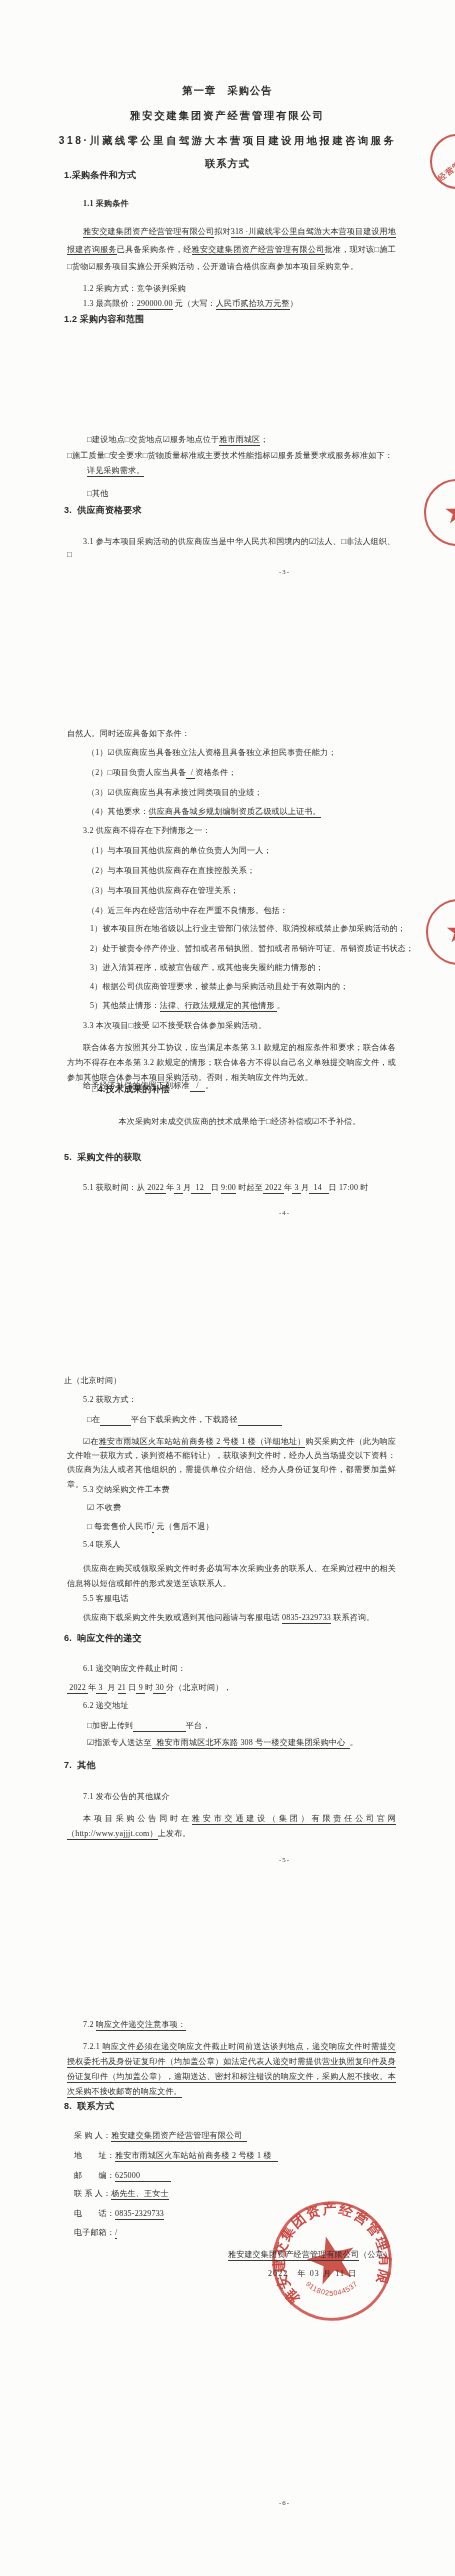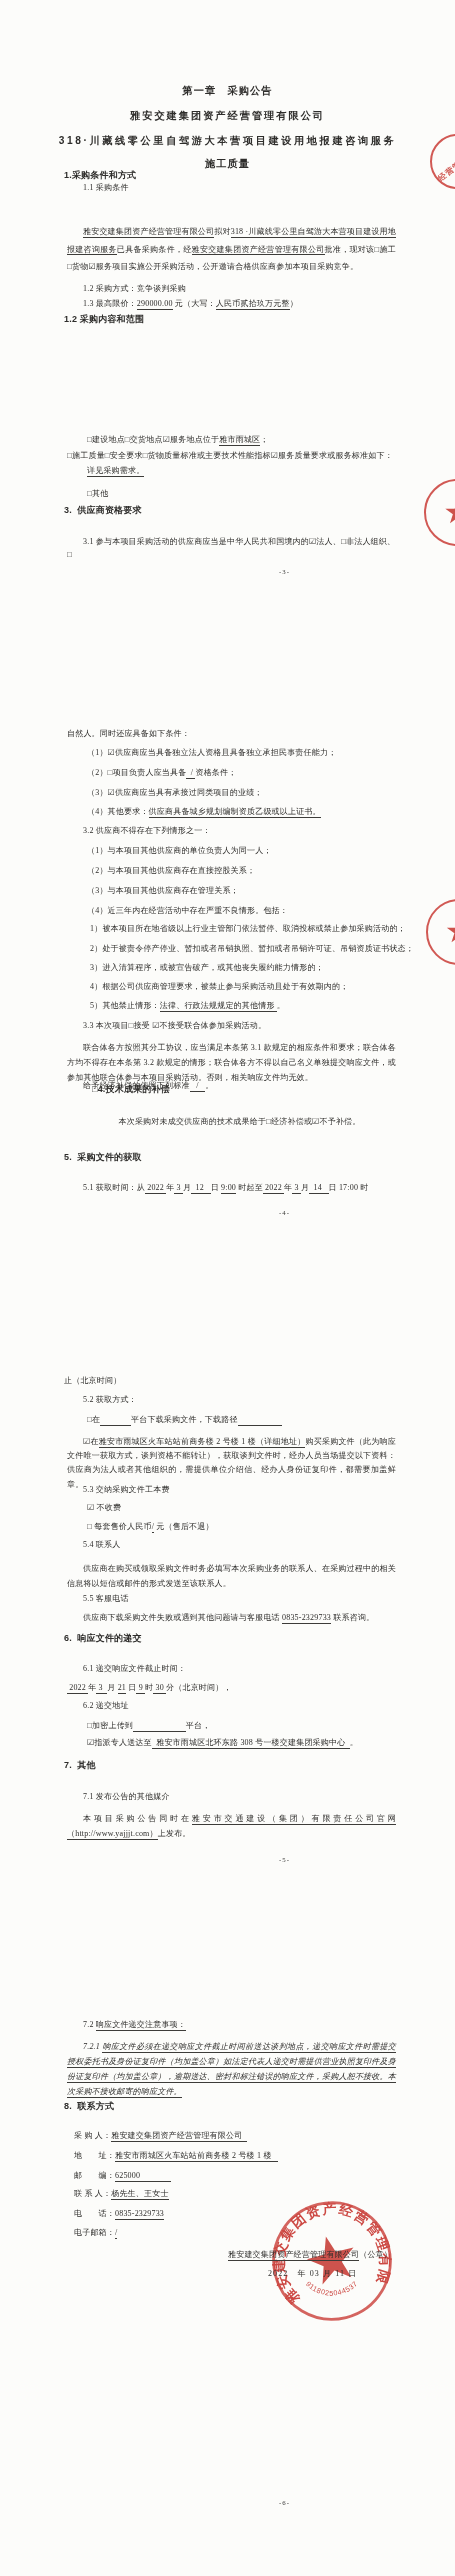--- a/index.html
+++ b/index.html
@@ -47,23 +47,23 @@
     <text class="seal-text">
       <textPath href="#arcTop">雅安建交集团资产经营管理有限公司</textPath>
     </text>
     <text class="seal-code">
       <textPath href="#arcBottom">9118025044537</textPath>
     </text>
   </svg>
 <div class="blk bold center" style="top: 83px; font-size: 10.2px; line-height: 15px; letter-spacing: 1.1px;"><span>第一章　采购公告</span></div>
     <div class="blk bold center" style="top: 108px; font-size: 10.2px; line-height: 15px; letter-spacing: 2px;"><span>雅安交建集团资产经营管理有限公司</span></div>
     <div class="blk bold center" style="top: 133px; font-size: 10.2px; line-height: 15px; letter-spacing: 2.6px;"><span>318·川藏线零公里自驾游大本营项目建设用地报建咨询服务</span></div>
-    <div class="blk bold center" style="top: 156px; font-size: 10.2px; line-height: 15px; letter-spacing: 1.1px;"><span>施工质量</span></div>
+    <div class="blk bold center" style="top: 156px; font-size: 10.2px; line-height: 15px; letter-spacing: 1.1px;"><span>联系方式</span></div>
     <div class="blk bold" style="top: 169px; left: 64px; font-size: 9px; line-height: 13.7px;"><span>1.采购条件和方式</span></div>
-    <div class="blk" style="top: 182px; left: 83px;"><span>1.1 采购条件</span></div>
+    <div class="blk" style="top: 198px; left: 83px; font-weight: bold;"><span>1.1 采购条件</span></div>
     <div class="blk just" style="top: 223px; left: 67px; width: 329px; line-height: 17.6px; text-indent: 2em;"><span class="u">雅安交建集团资产经营管理有限公司</span><span>拟对</span><span class="u">318 ·川藏线零公里自驾游大本营项目建设用地报建咨询服务</span><span>已具备采购条件，经</span><span class="u">雅安交建集团资产经营管理有限公司</span><span>批准，现对该□施工□货物☑服务项目实施公开采购活动，公开邀请合格供应商参加本项目采购竞争。</span></div>
     <div class="blk" style="top: 283px; left: 83px;"><span>1.2 采购方式：竞争谈判采购</span></div>
     <div class="blk" style="top: 298px; left: 83px;"><span>1.3 最高限价：</span><span class="u">290000.00</span><span> 元（大写：</span><span class="u">人民币贰拾玖万元整</span><span>）</span></div>
     <div class="blk bold" style="top: 313px; left: 64px; font-size: 9px; line-height: 13.7px;"><span>1.2 采购内容和范围</span></div>
     <div class="blk" style="top: 434px; left: 87px;"><span>□建设地点□交货地点☑服务地点位于</span><span class="u">雅市雨城区</span><span>；</span></div>
     <div class="blk" style="top: 450px; left: 67px;"><span>□施工质量□安全要求□货物质量标准或主要技术性能指标☑服务质量要求或服务标准如下：</span></div>
     <div class="blk" style="top: 465px; left: 87px;"><span class="u">详见采购需求。</span></div>
     <div class="blk" style="top: 488px; left: 87px;"><span>□其他</span></div>
     <div class="blk bold" style="top: 504px; left: 64px; font-size: 9px; line-height: 13.7px;"><span>3.&nbsp; 供应商资格要求</span></div>
     <div class="blk" style="top: 536px; left: 67px; width: 329px; text-indent: 2em;"><span>3.1 参与本项目采购活动的供应商应当是中华人民共和国境内的☑法人、□非法人组织、□</span></div>
@@ -103,21 +103,21 @@
     <div class="blk bold" style="top: 1632px; left: 64px; font-size: 9px; line-height: 13.7px;"><span>6.&nbsp; 响应文件的递交</span></div>
     <div class="blk" style="top: 1663px; left: 83px;"><span>6.1 递交响应文件截止时间：</span></div>
     <div class="blk" style="top: 1682px; left: 67px;"><span class="u">&nbsp;2022&nbsp;</span><span>年</span><span class="u">&nbsp;3&nbsp;&nbsp;</span><span>月 </span><span class="u">21</span><span> 日</span><span class="u">&nbsp;9&nbsp;</span><span>时</span><span class="u">&nbsp;30&nbsp;</span><span>分（北京时间），</span></div>
     <div class="blk" style="top: 1700px; left: 83px;"><span>6.2 递交地址</span></div>
     <div class="blk" style="top: 1720px; left: 87px;"><span>□加密上传到</span><span class="u">&nbsp;&nbsp;&nbsp;&nbsp;&nbsp;&nbsp;&nbsp;&nbsp;&nbsp;&nbsp;&nbsp;&nbsp;&nbsp;&nbsp;&nbsp;&nbsp;&nbsp;&nbsp;&nbsp;&nbsp;&nbsp;&nbsp;&nbsp;&nbsp;</span><span>平台，</span></div>
     <div class="blk" style="top: 1737px; left: 87px;"><span>☑指派专人送达至</span><span class="u">&nbsp;&nbsp;雅安市雨城区北环东路 308 号一楼交建集团采购中心&nbsp;&nbsp;</span><span>。</span></div>
     <div class="blk bold" style="top: 1759px; left: 64px; font-size: 9px; line-height: 13.7px;"><span>7.&nbsp; 其他</span></div>
     <div class="blk" style="top: 1791px; left: 83px;"><span>7.1 发布公告的其他媒介</span></div>
     <div class="blk just" style="top: 1811px; left: 67px; width: 329px; line-height: 15px; text-indent: 2em;"><span>本项目采购公告同时在</span><span class="u">雅安市交通建设（集团）有限责任公司官网（http://www.yajjjt.com）</span><span>上发布。</span></div>
     <div class="blk" style="top: 2019px; left: 83px;"><span>7.2 </span><span class="u">响应文件递交注意事项：</span></div>
-    <div class="blk just" style="top: 2039px; left: 67px; width: 329px; line-height: 15px; text-indent: 2em; font-style: italic;"><span>7.2.1 </span><span class="u">响应文件必须在递交响应文件截止时间前送达谈判地点，递交响应文件时需提交授权委托书及身份证复印件（均加盖公章）如法定代表人递交时需提供营业执照复印件及身份证复印件（均加盖公章），逾期送达、密封和标注错误的响应文件，采购人恕不接收。本次采购不接收邮寄的响应文件。</span></div>
+    <div class="blk just" style="top: 2039px; left: 67px; width: 329px; line-height: 15px; text-indent: 2em;"><span>7.2.1 </span><span class="u">响应文件必须在递交响应文件截止时间前送达谈判地点，递交响应文件时需提交授权委托书及身份证复印件（均加盖公章）如法定代表人递交时需提供营业执照复印件及身份证复印件（均加盖公章），逾期送达、密封和标注错误的响应文件，采购人恕不接收。本次采购不接收邮寄的响应文件。</span></div>
     <div class="blk bold" style="top: 2100px; left: 64px; font-size: 9px; line-height: 13.7px;"><span>8.&nbsp; 联系方式</span></div>
     <div class="blk" style="top: 2130px; left: 74px;"><span>采 购 人：</span><span class="u">雅安建交集团资产经营管理有限公司&nbsp;&nbsp;</span></div>
     <div class="blk" style="top: 2150px; left: 74px;"><span>地　　址：</span><span class="u">雅安市雨城区火车站站前商务楼 2 号楼 1 楼&nbsp;&nbsp;&nbsp;</span></div>
     <div class="blk" style="top: 2170px; left: 74px;"><span>邮　　编：</span><span class="u">625000&nbsp;&nbsp;&nbsp;&nbsp;&nbsp;&nbsp;&nbsp;&nbsp;&nbsp;&nbsp;&nbsp;&nbsp;&nbsp;&nbsp;</span></div>
     <div class="blk" style="top: 2188px; left: 74px;"><span>联 系 人：</span><span class="u">杨先生、王女士</span></div>
     <div class="blk" style="top: 2208px; left: 74px;"><span>电　　话：</span><span class="u">0835-2329733</span></div>
     <div class="blk" style="top: 2227px; left: 74px;"><span>电子邮箱：</span><span class="u">/</span></div>
     <div class="blk" style="top: 2249px; left: 228px;"><span class="u">雅安建交集团资产经营管理有限公司</span><span>（公章）</span></div>
     <div class="blk" style="top: 2268px; left: 268px; letter-spacing: 1.1px;"><span>2022　年 03 月 11 日</span></div>
     <div class="page-footer" style="top: 568px;">-3-</div>

